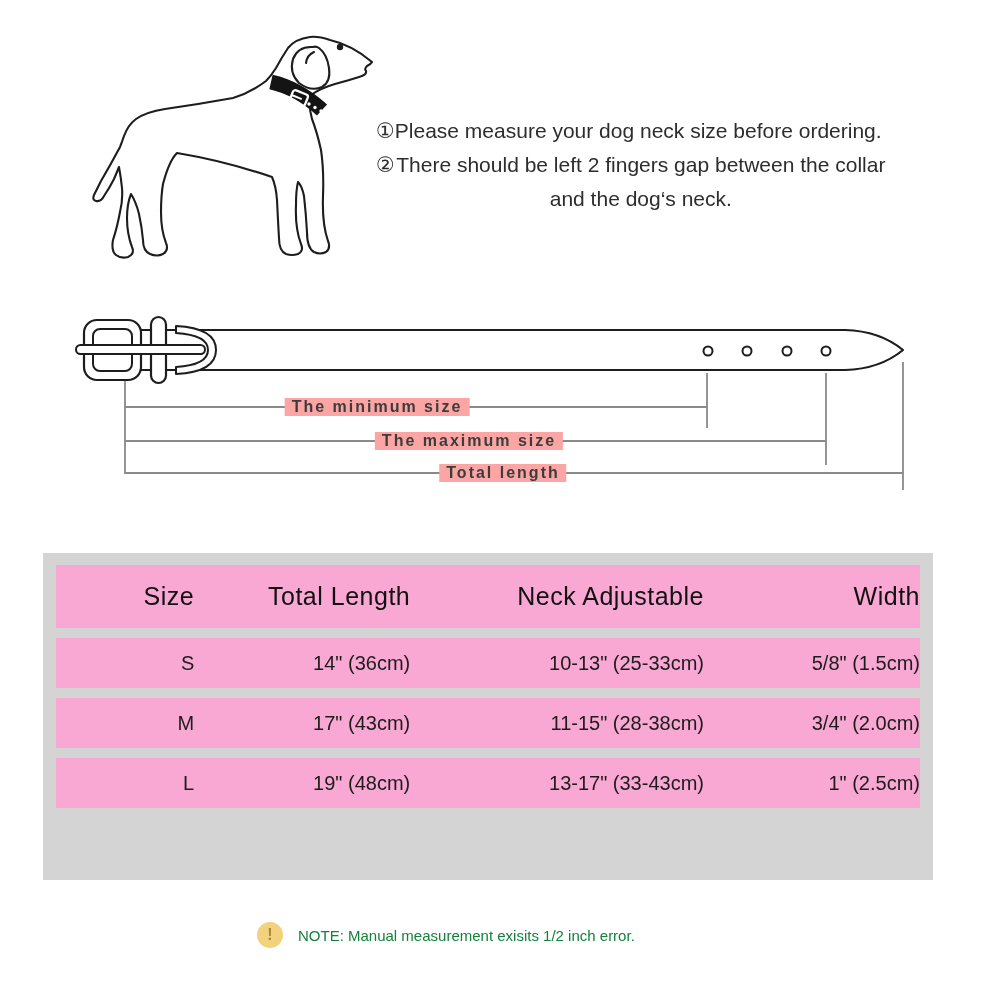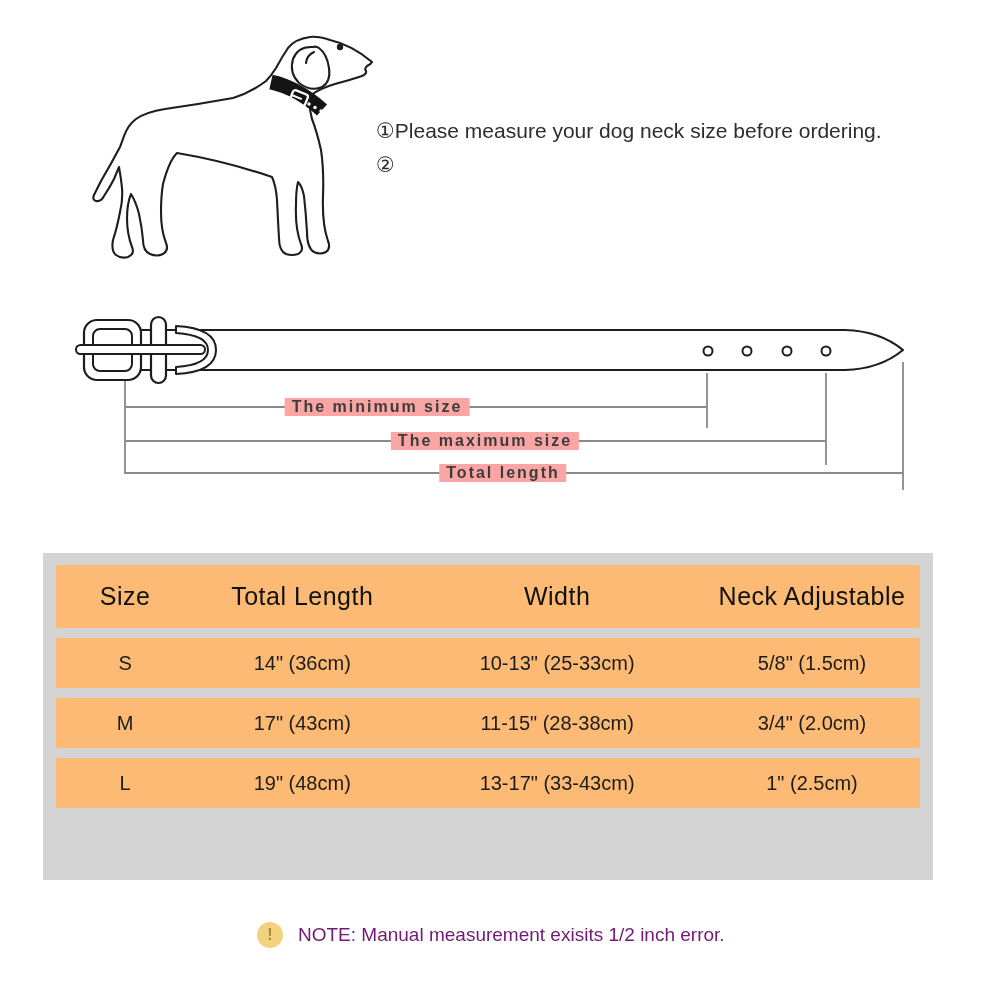--- a/index.html
+++ b/index.html
@@ -19,32 +19,32 @@
     position:absolute;transform:translate(-50%,-50%);background:#fca5a5;
     padding:0 7px;font-size:16px;font-weight:bold;letter-spacing:2px;
     color:#3c3c3c;white-space:nowrap;
   }
   
   .size-table{
     position:absolute;left:43px;top:553px;width:890px;height:327px;
     background:#d4d4d4;box-sizing:border-box;padding:12px 13px;
   }
   .trow{
-    background:#fdba74;display:grid;grid-template-columns:16% 25% 34% 25%;
-    align-items:center;text-align:center;
+    background:#f9a8d4;display:grid;grid-template-columns:16% 25% 34% 25%;
+    align-items:center;text-align:right;
   }
   .trow.head{height:63px;font-size:25px;color:#111;letter-spacing:0.5px;}
   .trow.body{height:50px;margin-top:10px;font-size:20px;color:#1c1c1c;}
   
   .note{position:absolute;left:257px;top:922px;display:flex;align-items:center;}
   .note-icon{
     width:26px;height:26px;border-radius:50%;background:#f2d27c;color:#a8893f;
     font-size:16px;font-weight:bold;line-height:26px;text-align:center;flex:0 0 auto;
   }
-  .note-text{margin-left:15px;font-size:19px;color:#701a75;}
+  .note-text{margin-left:15px;font-size:15px;color:#15803d;}
 </style>
 </head>
 <body>
 
 <div class="page">
 
   <svg style="left:60px;top:10px;" width="320" height="280" viewBox="60 10 320 280">
     <g fill="none" stroke="#1d1d1d" stroke-width="2.1" stroke-linecap="round" stroke-linejoin="round">
       <path d="
         M 372 62
@@ -85,20 +85,21 @@
     </g>
   </svg>
 
   <div class="instructions">
     <div class="instr">
       <span class="marker">①</span>
       <span class="txt">Please measure your dog neck size before ordering.</span>
     </div>
     <div class="instr second">
       <span class="marker">②</span>
+      <span class="txt">There should be left 2 fingers gap between the collar and the dog‘s neck.</span>
     </div>
   </div>
 
   <svg style="left:60px;top:310px;" width="880" height="190" viewBox="60 310 880 190">
 
     <g stroke="#8a8a8a" stroke-width="1.8" fill="none">
       <path d="M 125 379 V 474"></path>
       <path d="M 125 407 H 707 M 707 373 V 428"></path>
       <path d="M 125 441 H 826 M 826 373 V 465"></path>
       <path d="M 125 473 H 903 M 903 362 V 490"></path>
@@ -114,29 +115,29 @@
       </g>
       <path stroke-width="2" d="M 176 326 Q 216 328 216 350 Q 216 372 176 374 L 176 367 Q 208 365 208 350 Q 208 335 176 333 Z"></path>
       <rect x="151" y="317" width="15" height="66" rx="7.5" stroke-width="2.2"></rect>
       <rect x="84" y="320" width="57" height="60" rx="13" stroke-width="2.2"></rect>
       <rect x="93" y="329" width="39" height="42" rx="7" fill="none" stroke-width="2"></rect>
       <rect x="76" y="345" width="129" height="9" rx="4.5" stroke-width="2"></rect>
     </g>
   </svg>
 
   <div class="measure-label" style="left:377px;top:407px;">The minimum size</div>
-  <div class="measure-label" style="left:485px;top:441px;">The maximum size</div>
+  <div class="measure-label" style="left:469px;top:441px;">The maximum size</div>
   <div class="measure-label" style="left:503px;top:473px;">Total length</div>
 
   <div class="size-table">
     <div class="trow head">
       <span>Size</span>
       <span>Total Length</span>
+      <span>Neck Adjustable</span>
       <span>Width</span>
-      <span>Neck Adjustable</span>
     </div>
     <div class="trow body">
       <span>S</span>
       <span>14" (36cm)</span>
       <span>10-13" (25-33cm)</span>
       <span>5/8" (1.5cm)</span>
     </div>
     <div class="trow body">
       <span>M</span>
       <span>17" (43cm)</span>

